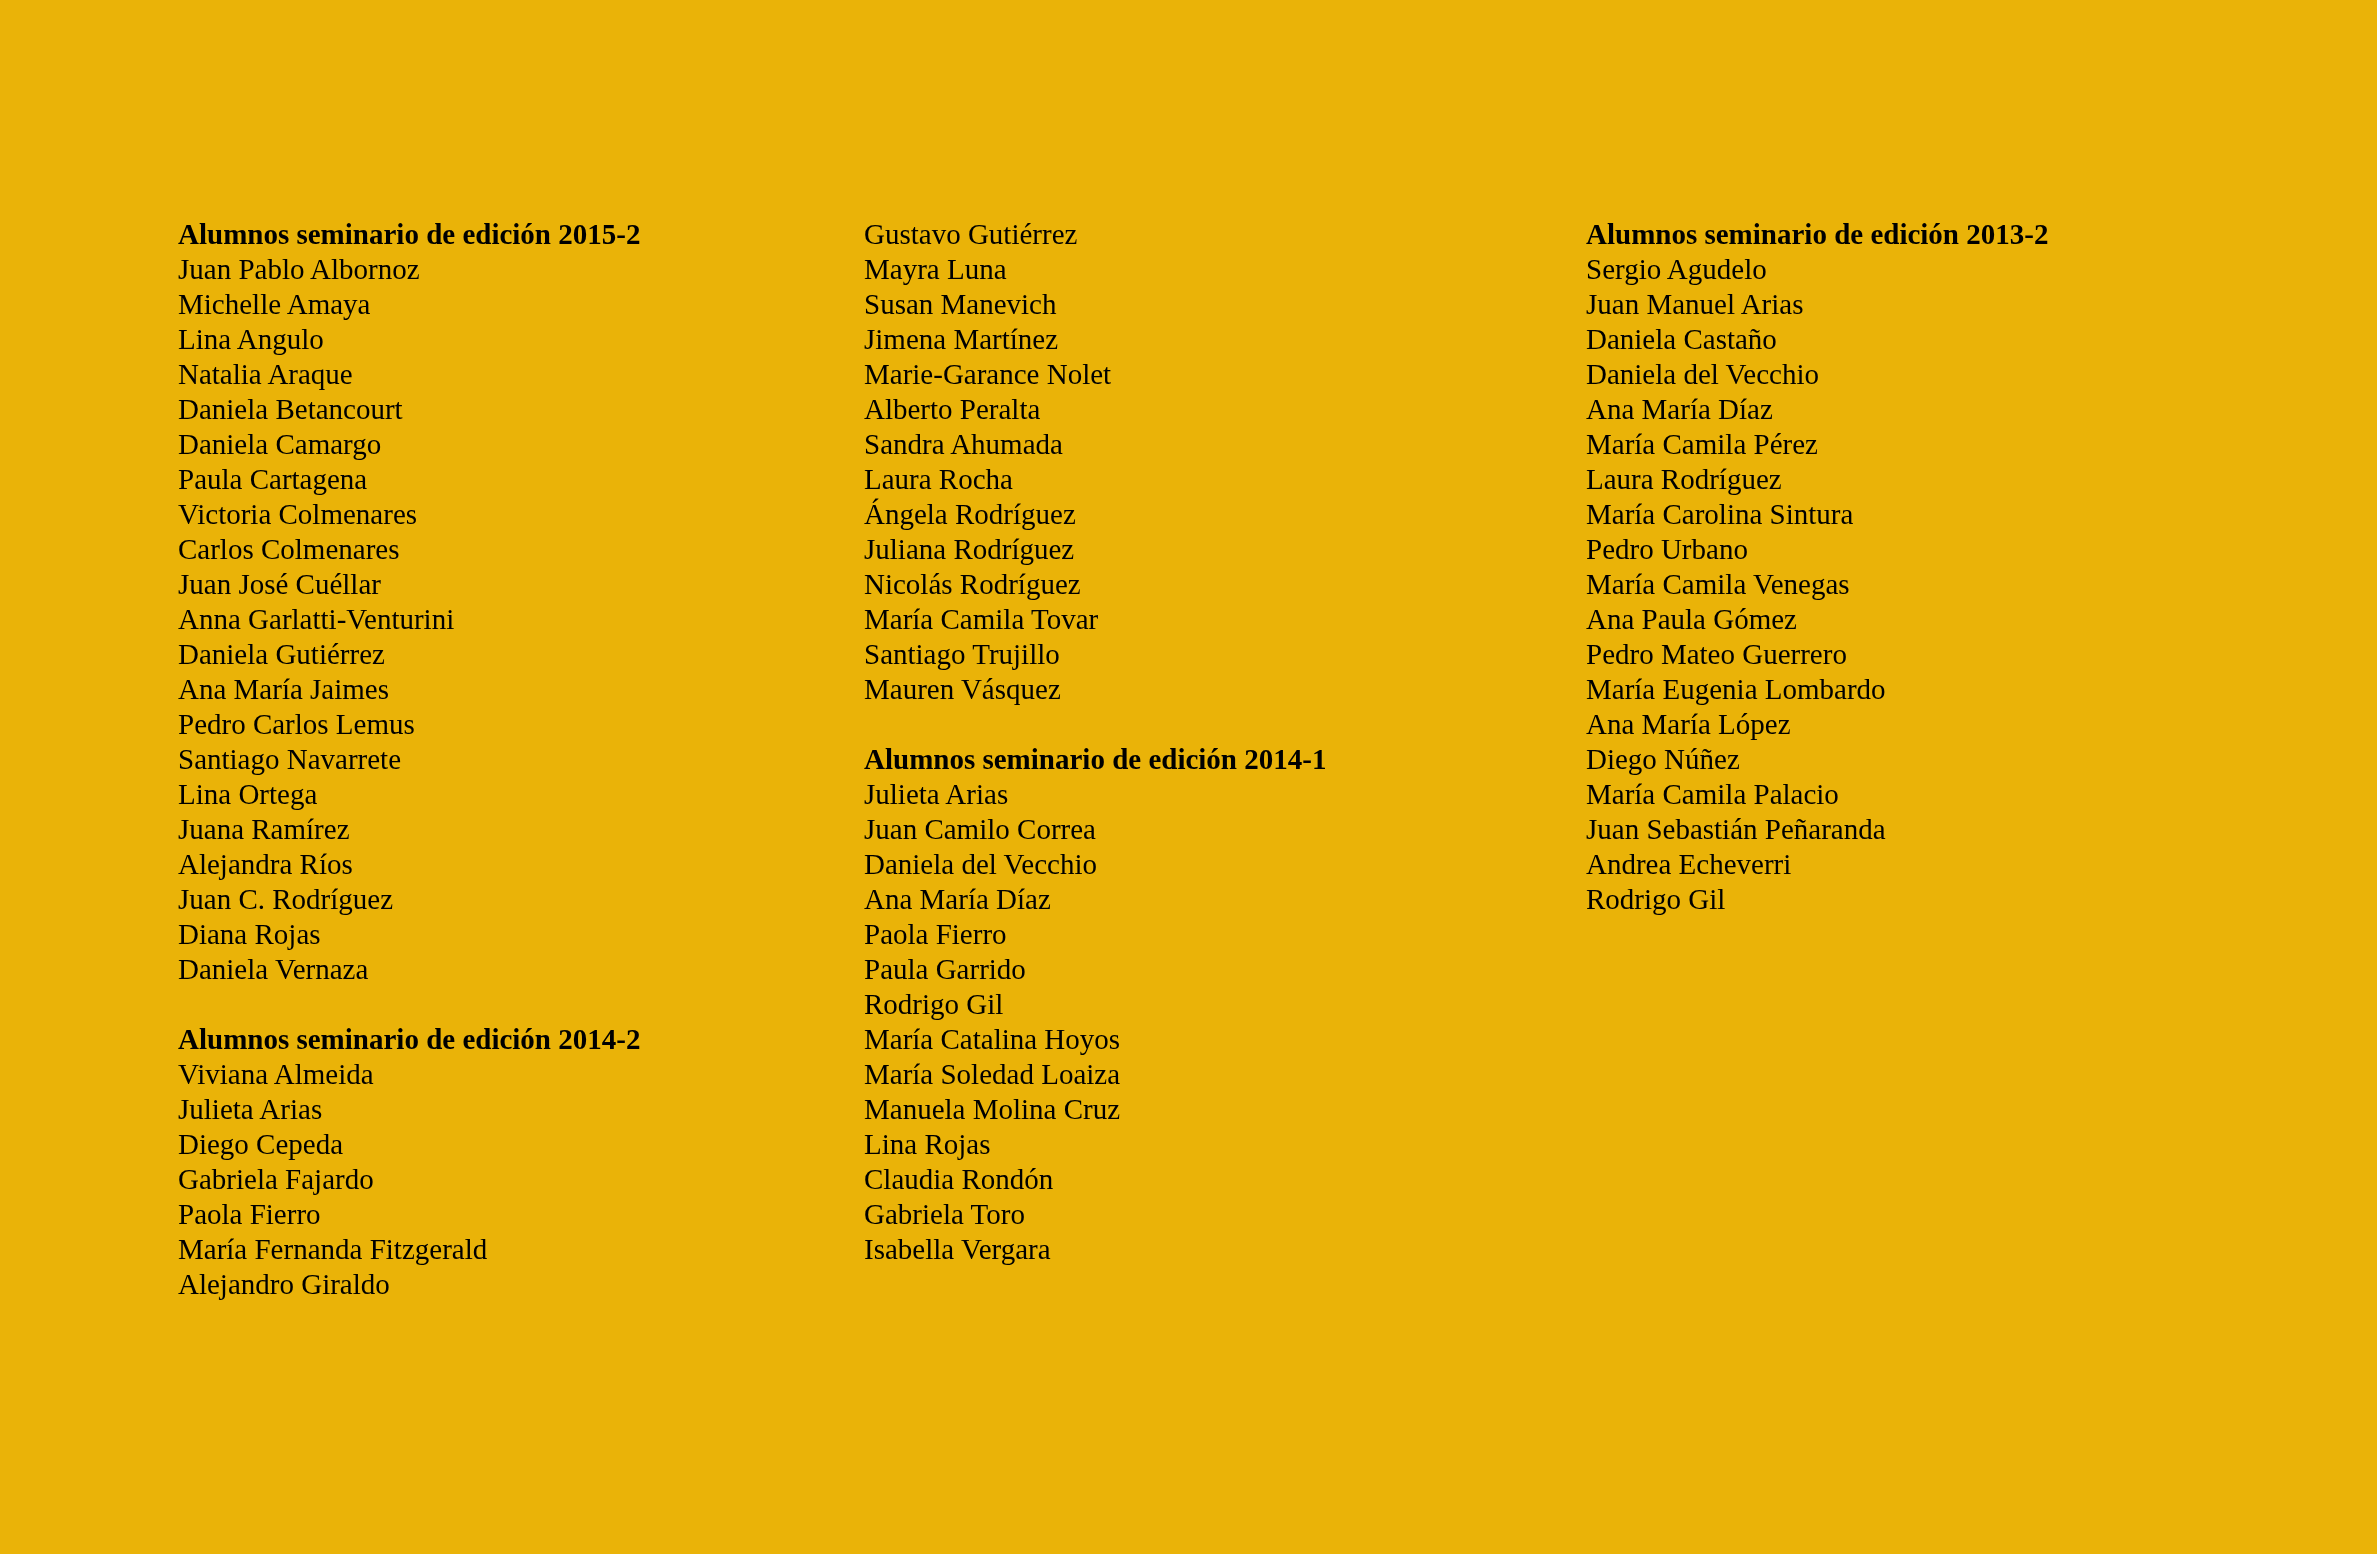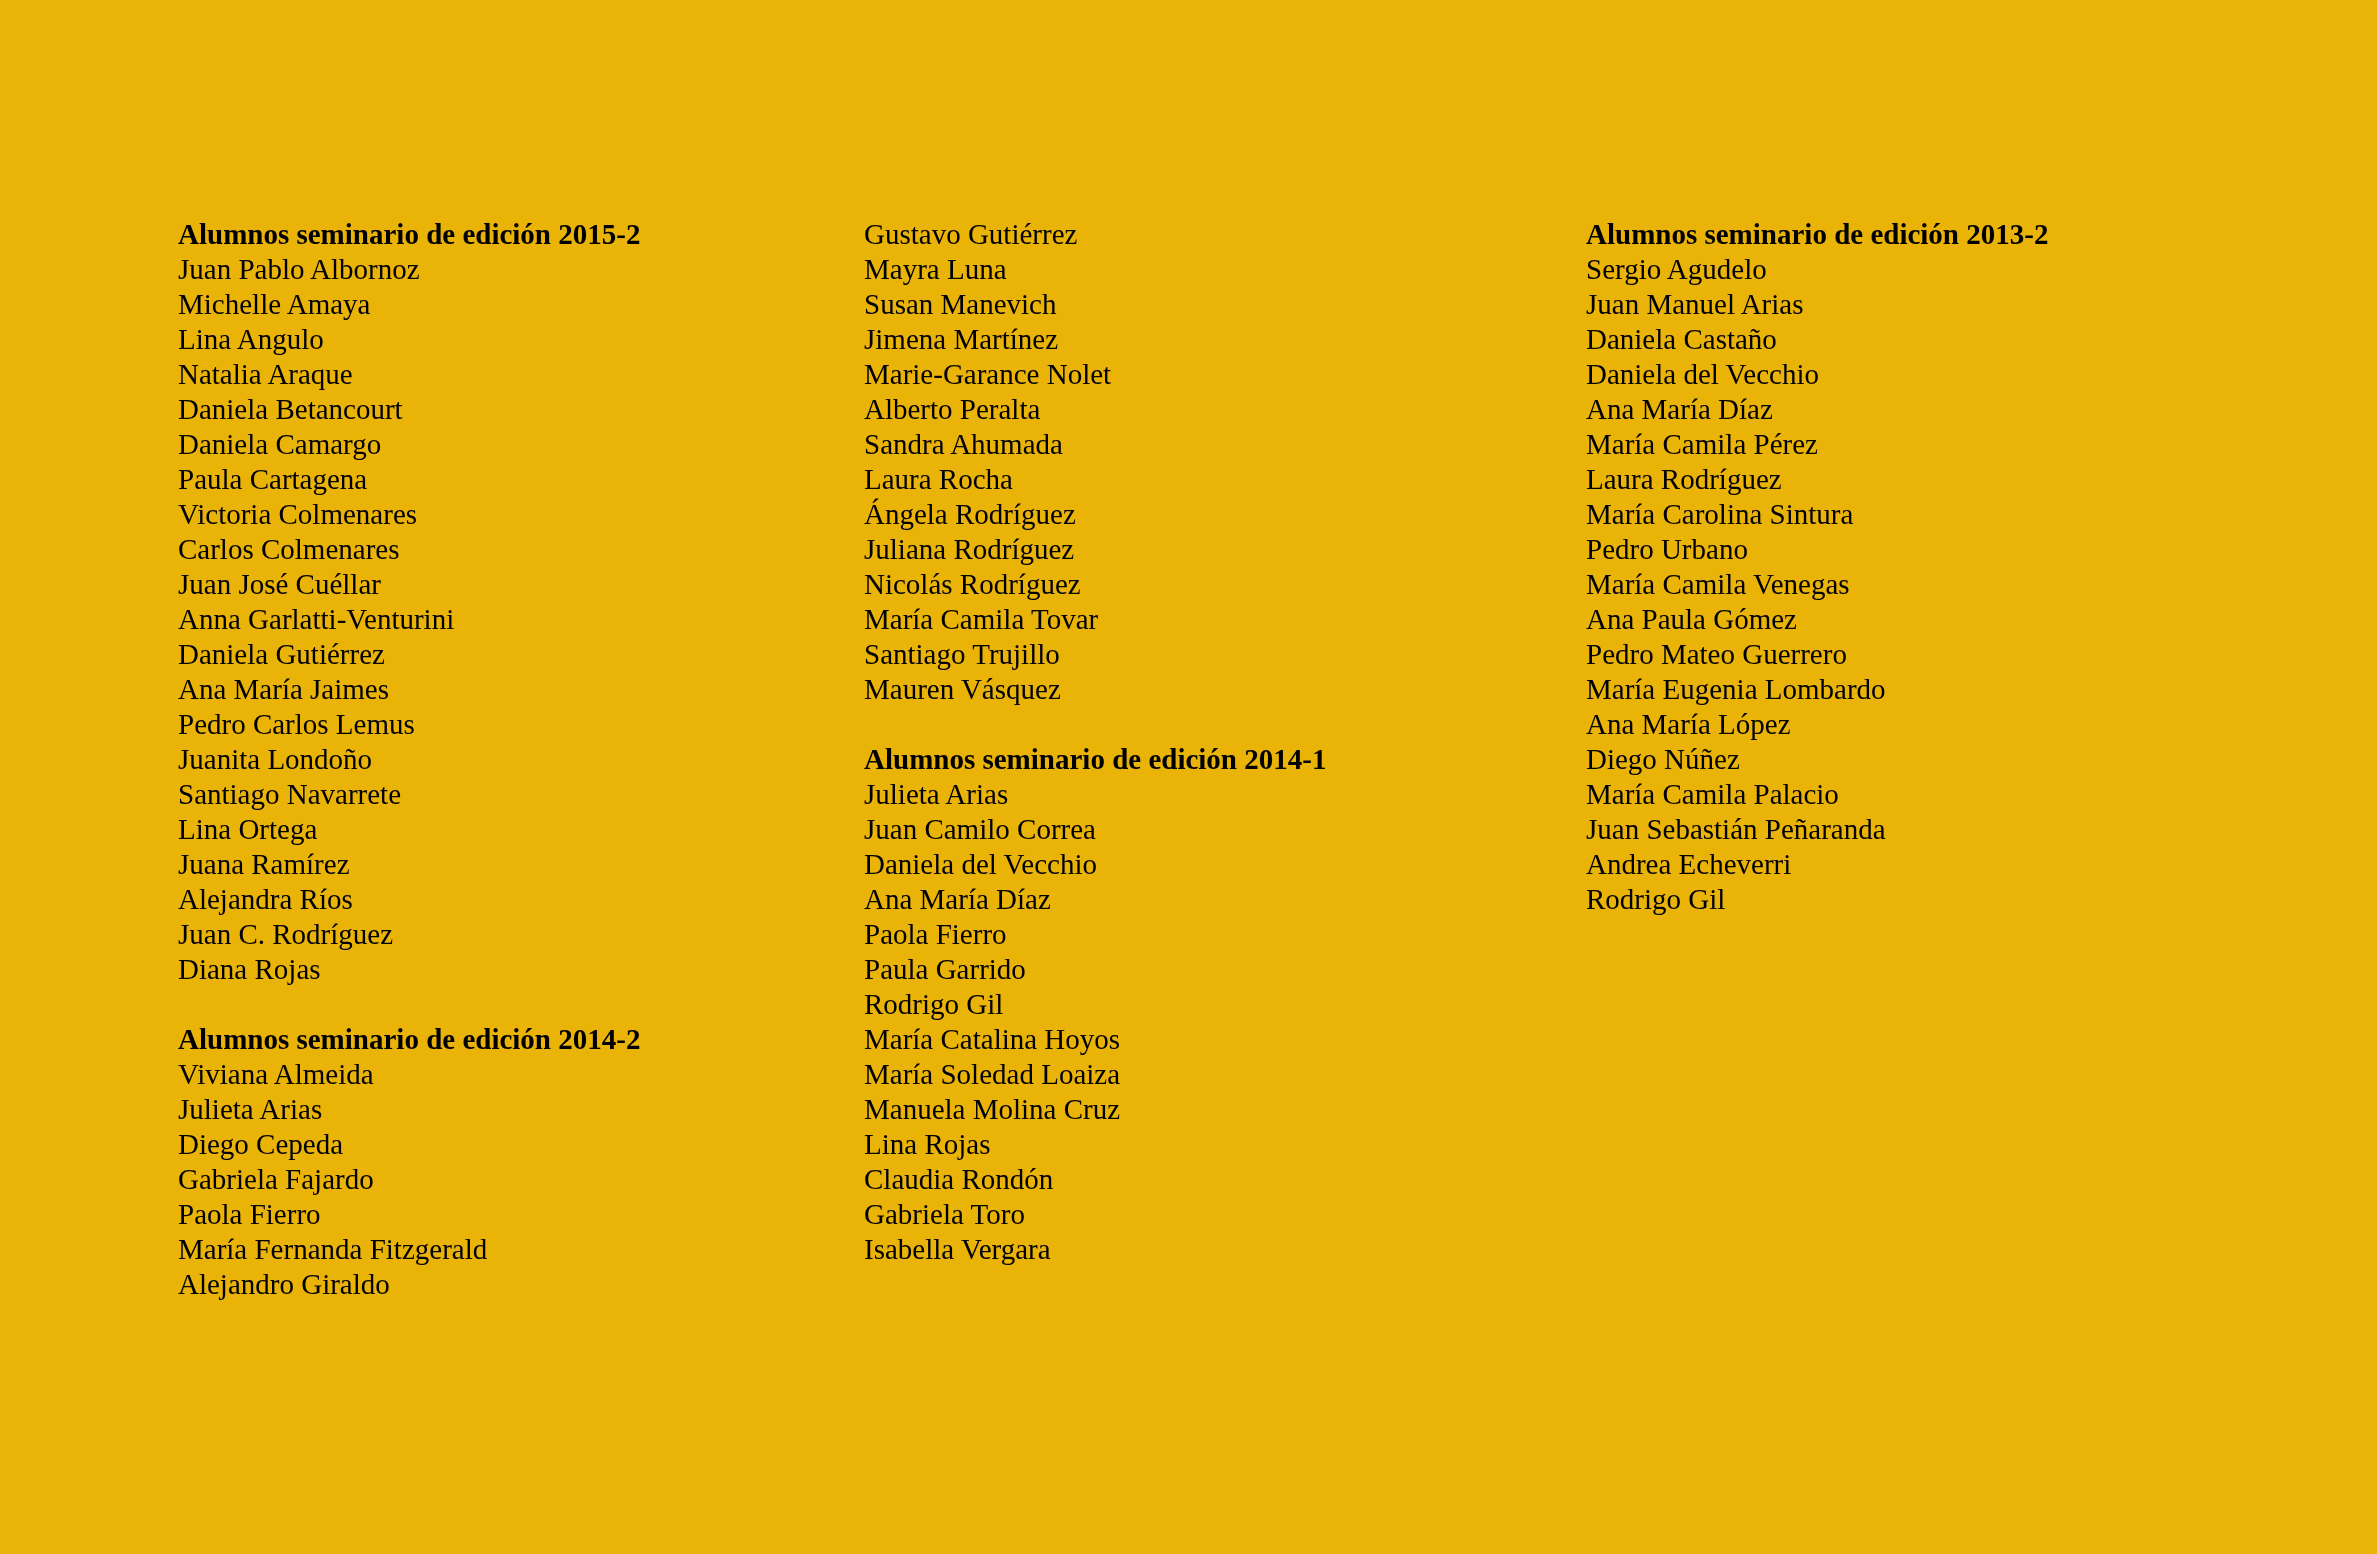--- a/index.html
+++ b/index.html
@@ -49,27 +49,27 @@
           <div class="student-name">Daniela Betancourt</div>
           <div class="student-name">Daniela Camargo</div>
           <div class="student-name">Paula Cartagena</div>
           <div class="student-name">Victoria Colmenares</div>
           <div class="student-name">Carlos Colmenares</div>
           <div class="student-name">Juan José Cuéllar</div>
           <div class="student-name">Anna Garlatti-Venturini</div>
           <div class="student-name">Daniela Gutiérrez</div>
           <div class="student-name">Ana María Jaimes</div>
           <div class="student-name">Pedro Carlos Lemus</div>
-          <div class="student-name">Juanita Londoño</div>
           <div class="student-name">Santiago Navarrete</div>
           <div class="student-name">Lina Ortega</div>
           <div class="student-name">Juana Ramírez</div>
           <div class="student-name">Alejandra Ríos</div>
           <div class="student-name">Juan C. Rodríguez</div>
           <div class="student-name">Diana Rojas</div>
+          <div class="student-name">Daniela Vernaza</div>
         </div>
         <div class="list-block">
           <div class="section-title">Alumnos seminario de edición 2014-2</div>
           <div class="student-name">Viviana Almeida</div>
           <div class="student-name">Julieta Arias</div>
           <div class="student-name">Diego Cepeda</div>
           <div class="student-name">Gabriela Fajardo</div>
           <div class="student-name">Paola Fierro</div>
           <div class="student-name">María Fernanda Fitzgerald</div>
           <div class="student-name">Alejandro Giraldo</div>

